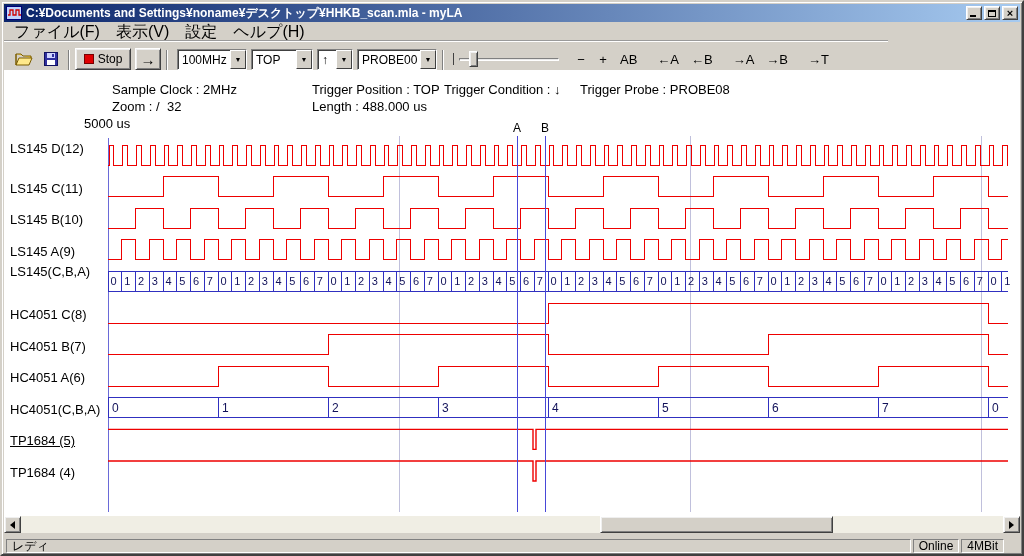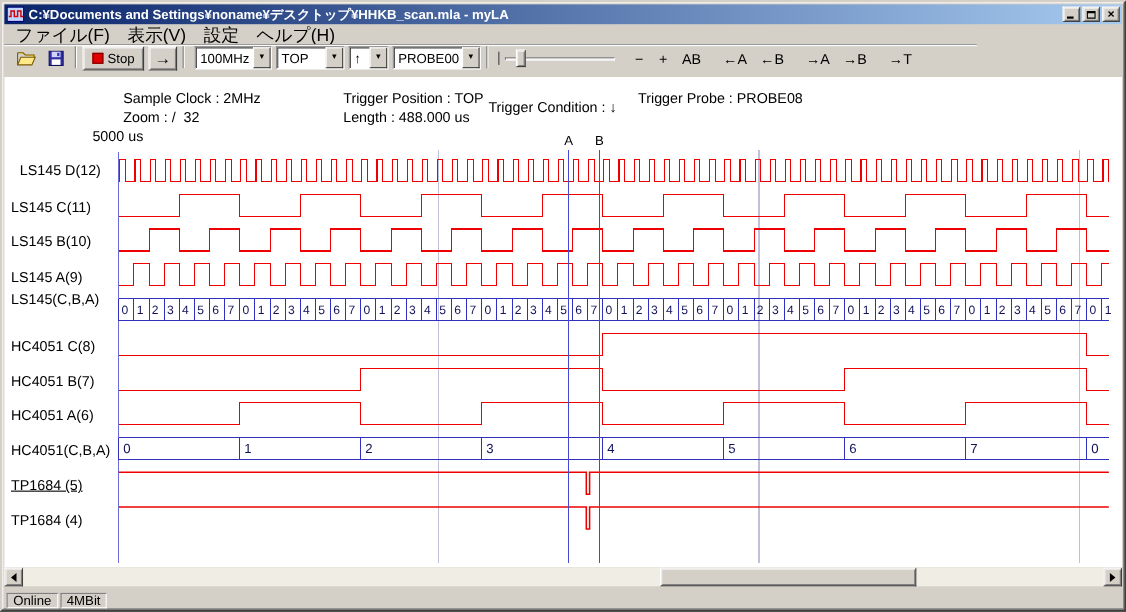--- a/index.html
+++ b/index.html
@@ -22,21 +22,21 @@
     display:flex;align-items:center;justify-content:center;padding:0;position:relative;cursor:default;}
   .glyph-min{position:absolute;left:3px;bottom:2px;width:6px;height:2px;background:#000;}
   .glyph-max{width:8px;height:7px;border:1px solid #000;border-top-width:2px;}
   .glyph-close{font-size:11px;font-weight:bold;line-height:10px;}
   
   .menubar{position:absolute;left:2px;top:22px;width:1016px;height:17px;display:flex;align-items:center;padding-left:2px;}
   .menu-item{font-size:16px;padding:1px 8px;white-space:nowrap;}
   
   .toolbar{position:absolute;left:2px;top:39px;width:884px;height:29px;
     border-top:1px solid #fff;box-shadow:0 -1px 0 #9a9a9a;
-    display:flex;align-items:flex-start;padding-left:6px;}
+    display:flex;align-items:flex-end;padding-left:6px;}
   .sep{width:2px;height:20px;border-left:1px solid #808080;border-right:1px solid #fff;margin:0 5px;}
   .tbtn{background:transparent;border:1px solid transparent;height:22px;display:flex;align-items:center;justify-content:center;
     font-family:"Liberation Sans",sans-serif;font-size:13px;padding:0 4px;cursor:default;}
   .raised{background:#d4d0c8;border:1px solid;border-color:#fff #404040 #404040 #fff;
     box-shadow:inset 1px 1px 0 #efefef, inset -1px -1px 0 #808080;}
   .stop{width:56px;gap:4px;font-size:12px;}
   .stopsq{width:10px;height:10px;background:#e00000;border:1px solid #700;}
   .run{width:26px;font-size:15px;font-weight:bold;margin-left:4px;}
   .combo{height:21px;display:flex;margin-left:4px;background:#fff;border:1px solid;border-color:#808080 #fff #fff #808080;
     box-shadow:inset 1px 1px 0 #404040;}
@@ -158,27 +158,27 @@
     <span class="gap8"></span>
     <button class="tbtn tsmall">→A</button>
     <button class="tbtn tsmall">→B</button>
     <span class="gap8"></span>
     <button class="tbtn tsmall">→T</button>
   </div>
 
   <div class="content">
     <span class="info-text" style="left:108px;top:12px">Sample Clock : 2MHz</span>
     <span class="info-text" style="left:308px;top:12px">Trigger Position : TOP</span>
-    <span class="info-text" style="left:440px;top:20px">Trigger Condition : ↓</span>
+    <span class="info-text" style="left:440px;top:12px">Trigger Condition : ↓</span>
     <span class="info-text" style="left:576px;top:12px">Trigger Probe : PROBE08</span>
     <span class="info-text" style="left:108px;top:29px">Zoom : /  32</span>
     <span class="info-text" style="left:308px;top:29px">Length : 488.000 us</span>
     <span class="info-text" style="left:80px;top:46px">5000 us</span>
     <div id="channel-labels">
-        <div class="ch-label" style="top: 77px; margin-left: 8px;">LS145 D(12)</div>
+        <div class="ch-label" style="top: 71px;">LS145 D(12)</div>
         <div class="ch-label" style="top: 110.6px;">LS145 C(11)</div>
         <div class="ch-label" style="top: 142.2px;">LS145 B(10)</div>
         <div class="ch-label" style="top: 173.8px;">LS145 A(9)</div>
         <div class="ch-label" style="top: 194px;">LS145(C,B,A)</div>
         <div class="ch-label" style="top: 237px;">HC4051 C(8)</div>
         <div class="ch-label" style="top: 268.6px;">HC4051 B(7)</div>
         <div class="ch-label" style="top: 300.2px;">HC4051 A(6)</div>
         <div class="ch-label" style="top: 331.8px;">HC4051(C,B,A)</div>
         <div class="ch-label" style="top: 363.4px; text-decoration: underline;">TP1684 (5)</div>
         <div class="ch-label" style="top: 395px;">TP1684 (4)</div>
@@ -287,18 +287,19 @@
       </span>
     <span class="strack">
       <span class="sthumb"></span>
     </span>
     <span class="sarrow">
         <i class="tri-right"></i>
       </span>
   </div>
 
   <div class="statusbar">
+    <span class="spanel ready">レディ</span>
     <span class="spanel">Online</span>
     <span class="spanel">4MBit</span>
     <span style="width:12px"></span>
   </div>
 
 </div>
 
 </body></html>

